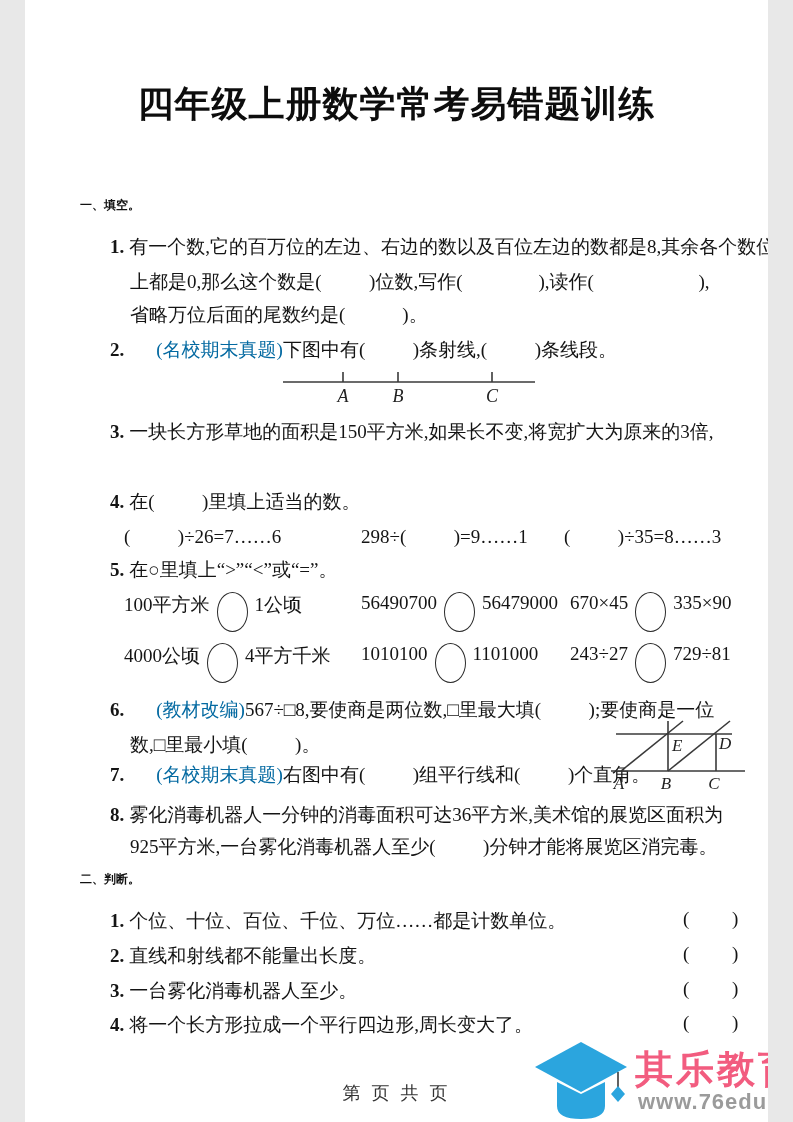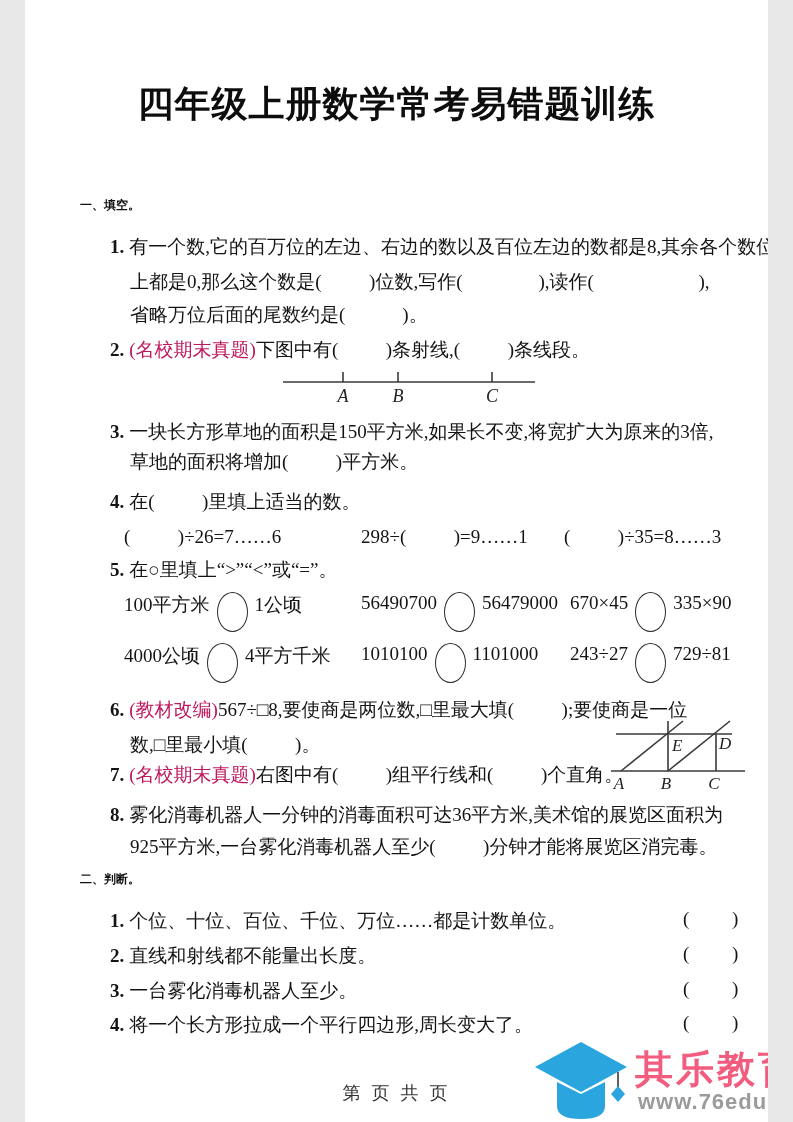--- a/index.html
+++ b/index.html
@@ -15,21 +15,21 @@
     left:0;right:0;text-align:center;top:80px;
     font-family:"Liberation Sans","DejaVu Sans",sans-serif;
     font-weight:900;font-size:36px;letter-spacing:1px;color:#0d0d0d;
   }
   .heading{
     font-family:"Liberation Sans","DejaVu Sans",sans-serif;
     font-weight:800;font-size:12px;color:#111;
   }
   .line{font-size:19px;line-height:26px;}
   .num{font-weight:700;margin-right:5px;}
-  .tag{color:#be185d;}
+  .tag{color:#0369a1;margin-left:27px;}
   .cmp{position:absolute;display:flex;align-items:flex-start;gap:7px;font-size:19px;}
   .circle{
     display:inline-block;width:29px;height:38px;
     border:1.7px solid #2c2c2c;border-radius:50%;
     background:transparent;flex:0 0 auto;
   }
   .paren{font-size:19px;}
   .footer{
     left:0;right:0;text-align:center;top:1081px;
     font-size:18px;letter-spacing:3px;color:#333;
@@ -66,21 +66,20 @@
     <line x1="10" y1="20" x2="262" y2="20"></line>
     <line x1="70" y1="10" x2="70" y2="20"></line>
     <line x1="125" y1="10" x2="125" y2="20"></line>
     <line x1="219" y1="10" x2="219" y2="20"></line>
     <text x="70" y="40" font-size="18" text-anchor="middle">A</text>
     <text x="125" y="40" font-size="18" text-anchor="middle">B</text>
     <text x="219" y="40" font-size="18" text-anchor="middle">C</text>
   </svg>
 
   <div class="abs line" style="left:85px;top:419px"><span class="num">3.</span><span class="t">一块长方形草地的面积是150平方米,如果长不变,将宽扩大为原来的3倍,</span></div>
-  <div class="abs line" style="left:105px;top:449px">草地的面积将增加(          )平方米。</div>
 
   <div class="abs line" style="left:85px;top:489px"><span class="num">4.</span><span class="t">在(          )里填上适当的数。</span></div>
   <div class="abs line" style="left:99px;top:524px">(          )÷26=7……6</div>
   <div class="abs line" style="left:336px;top:524px">298÷(          )=9……1</div>
   <div class="abs line" style="left:539px;top:524px">(          )÷35=8……3</div>
 
   <div class="abs line" style="left:85px;top:557px"><span class="num">5.</span><span class="t">在○里填上“&gt;”“&lt;”或“=”。</span></div>
 
   <div class="cmp" style="left:99px;top:592px">
       <span class="t">100平方米</span>

